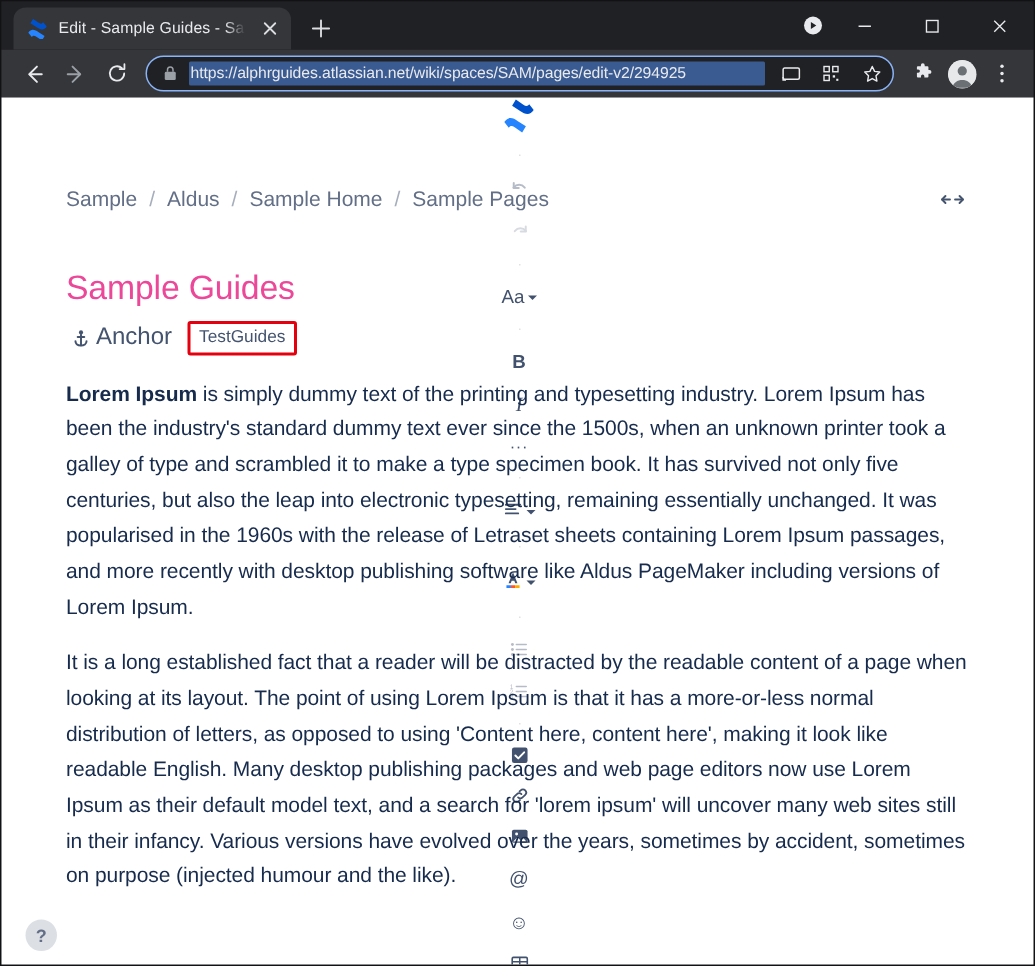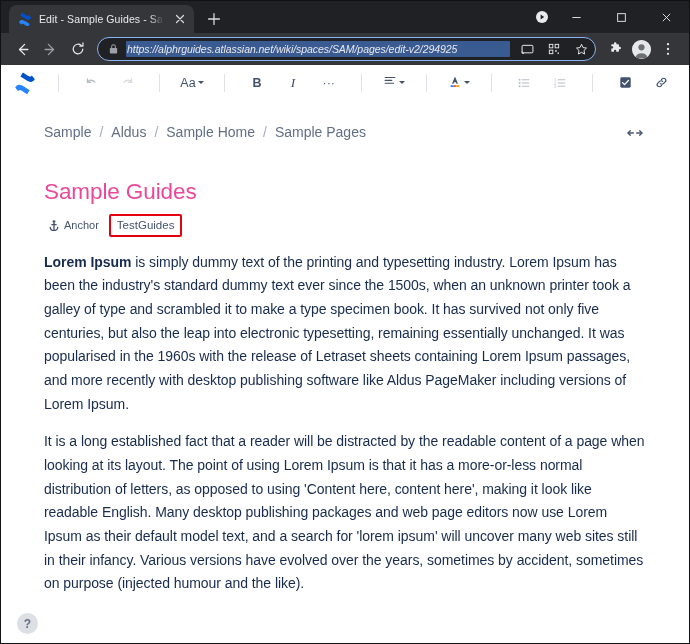--- a/index.html
+++ b/index.html
@@ -60,38 +60,37 @@
   .omnibox {
     flex: 1; height: 24px; background: #202124; border-radius: 14px;
     border: 1.5px solid #8ab4f8; display: flex; align-items: center;
     margin: 0 6px 0 4px; padding: 0 4px 0 9px; gap: 7px; position: relative;
   }
   .lock-icon { width: 12px; height: 13px; flex: 0 0 12px; position: relative; }
   .url-text {
     flex: 1; font-size: 10.5px; color: #e8eaed; white-space: nowrap;
     overflow: hidden; background: #3a5a92; padding: 2px 1px; border-radius: 1px;
     letter-spacing: -.05px;
-    font-style: italic;
   }
   .omni-btn { width: 20px; height: 20px; position: relative; flex: 0 0 20px; }
   .ext-icon { width: 24px; height: 24px; position: relative; flex: 0 0 24px; }
   .profile-av {
     width: 19px; height: 19px; border-radius: 50%; background: #cfd3d8;
     flex: 0 0 19px; position: relative; overflow: hidden; margin: 0 2px;
   }
 
   
   .viewport {
     flex: 1; background: #ffffff; position: relative; overflow: hidden;
   }
 
   
   .ctoolbar {
     height: 36px; display: flex; align-items: center;
-    padding: 0 10px 0 12px; gap: 14px; border-bottom: 1px solid transparent;
+    padding: 0 10px 0 12px; gap: 14px; border-bottom: 1px solid transparent; flex-direction: column;
   }
   .tb-logo { width: 24px; height: 24px; position: relative; flex: 0 0 24px; }
   .tb-sep {
     width: 1px; height: 18px; background: #dfe1e6; margin: 0 7px; flex: 0 0 1px;
   }
   .tb-btn {
     height: 26px; min-width: 22px; display: flex; align-items: center;
     justify-content: center; gap: 1px; position: relative;
     color: #42526e; font-size: 12.5px; padding: 0 2px;
   }
@@ -143,21 +142,21 @@
   h2.section-title {
     font-size: 16.5px; color: #172b4d; font-weight: bold;
     margin-top: 35px; letter-spacing: -.1px;
   }
   h2.section-title.second { margin-top: 52px; }
   .anchor-row {
     display: flex; align-items: center; gap: 6px; margin-top: 9px;
   }
   .anchor-chip {
     display: flex; align-items: center; gap: 4px;
-    font-size: 11px; color: #44546f; padding: 2px 4px;
+    font-size: 16px; color: #44546f; padding: 2px 4px;
   }
   .anchor-icon { width: 12px; height: 13px; position: relative; flex: 0 0 12px; }
   .testguides-chip {
     font-size: 11.5px; color: #44546f; padding: 3px 6px;
     border: 2px solid #e4000f; border-radius: 2px; line-height: 1.1;
   }
   p.body-text {
     font-size: 14px; color: #172b4d; line-height: 1.69;
     margin-top: 14px; letter-spacing: -.05px;
   }

